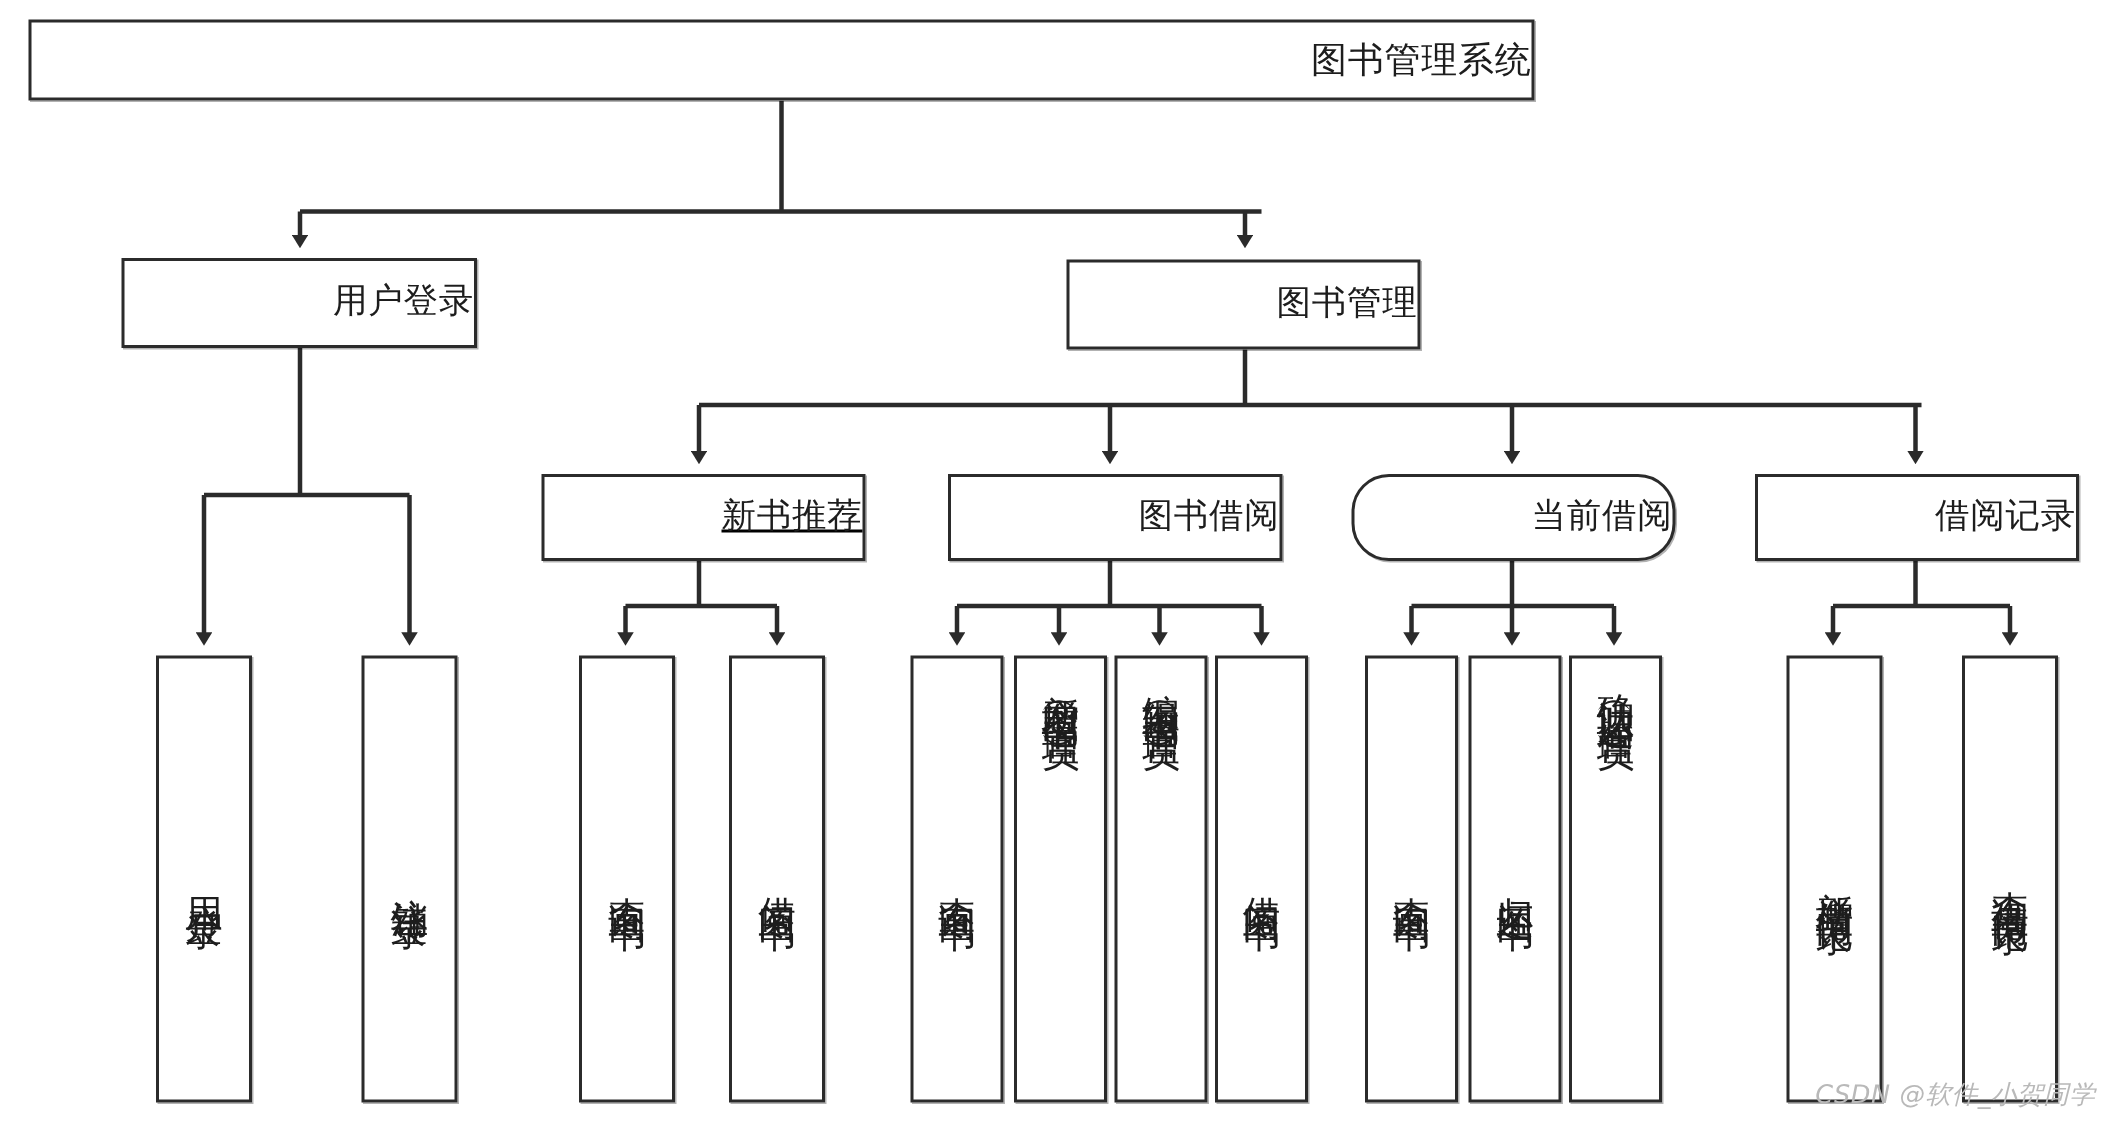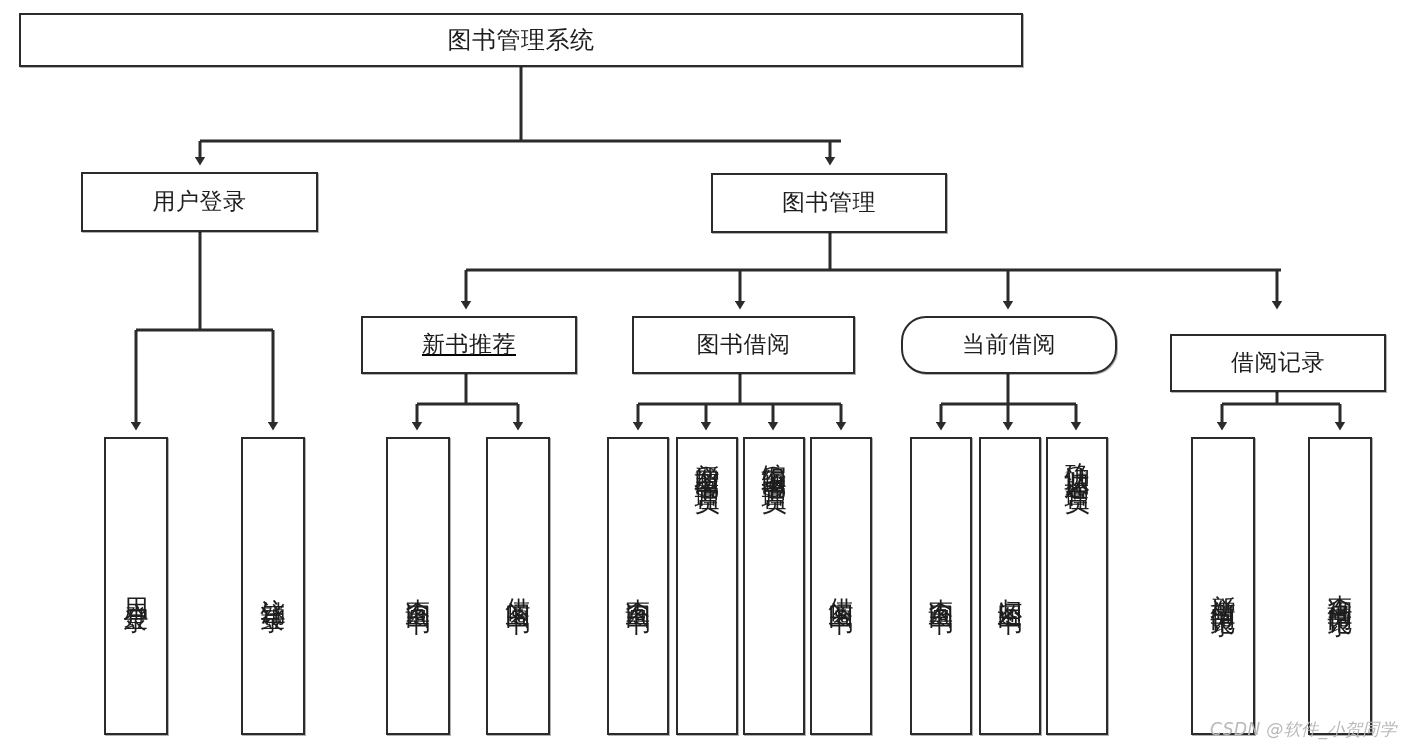--- a/index.html
+++ b/index.html
@@ -26,21 +26,21 @@
     height: 747px;
     pointer-events: none;
   }
   .node {
     position: absolute;
     box-sizing: border-box;
     background: #ffffff;
     border: 2px solid #2b2b2b;
     display: flex;
     align-items: center;
-    justify-content: center;
+    justify-content: flex-end;
     box-shadow: 1px 1px 0 rgba(0,0,0,0.30);
   }
   .node-label {
     color: #1d1d1d;
     letter-spacing: 0.5px;
     white-space: nowrap;
   }
   .node.horizontal .node-label {
     font-size: 23px;
     line-height: 1.1;
@@ -160,21 +160,21 @@
   </div>
 
   <div class="node horizontal" style="left:632px; top:316px; width:223px; height:58px;">
     <span class="node-label">图书借阅</span>
   </div>
 
   <div class="node horizontal" style="left:901px; top:316px; width:216px; height:58px;border-radius:25px;">
     <span class="node-label">当前借阅</span>
   </div>
 
-  <div class="node horizontal" style="left:1170px; top:334px; width:216px; height:58px;">
+  <div class="node horizontal" style="left:1170px; top:316px; width:216px; height:58px;">
     <span class="node-label">借阅记录</span>
   </div>
 
   <div class="node vertical centered" style="left:104px; top:437px; width:64px; height:298px;">
     <span class="node-label">用户登录</span>
   </div>
 
   <div class="node vertical centered" style="left:241px; top:437px; width:64px; height:298px;">
     <span class="node-label">注销登录</span>
   </div>

